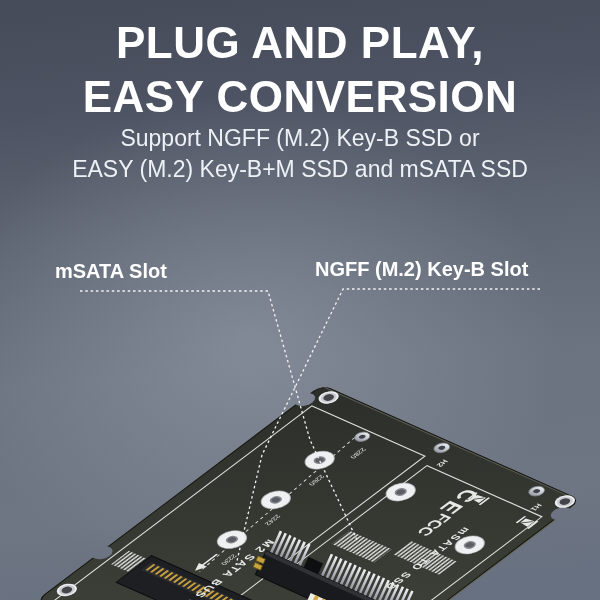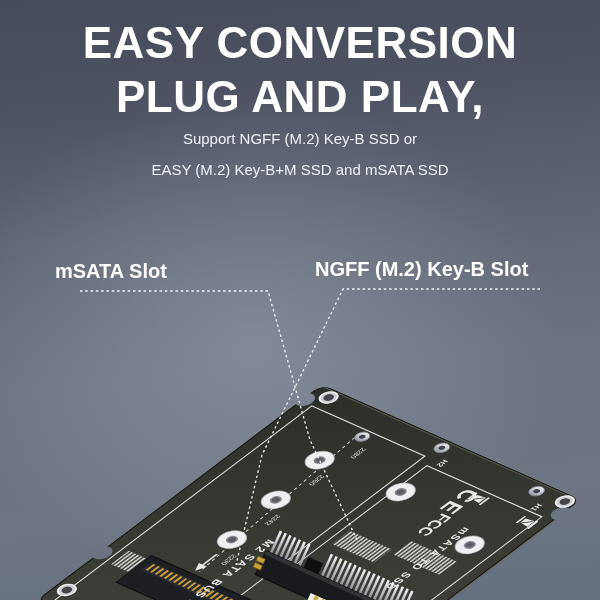--- a/index.html
+++ b/index.html
@@ -9,38 +9,38 @@
     background:
       radial-gradient(ellipse 430px 340px at 42% 57%, rgba(152,159,172,.55), rgba(152,159,172,0) 72%),
       linear-gradient(175deg,#454b59 0%,#4d5362 18%,#5d6472 38%,#6b7280 60%,#6e7583 82%,#667080 100%);
   }
   .title{
     position:absolute;top:16px;left:0;width:600px;text-align:center;
     color:#ffffff;font-weight:bold;font-size:44px;line-height:54px;letter-spacing:.5px;
   }
   .subtitle{
     position:absolute;top:123px;left:0;width:600px;text-align:center;
-    color:#eef1f6;font-weight:400;font-size:15px;line-height:31px;
+    color:#eef1f6;font-weight:400;font-size:23px;line-height:31px;
   }
   .callout{
     position:absolute;color:#ffffff;font-weight:bold;font-size:20px;text-align:left;
   }
   .callout.left{left:55px;top:260px;width:185px;}
   .callout.right{left:315px;top:258px;width:235px;}
   svg{position:absolute;left:0;top:0;}
   svg text{font-family:"Liberation Sans",sans-serif;}
 </style>
 </head>
 <body>
 
 <div id="stage">
 
   <div class="title">
+    <div>PLUG AND PLAY,</div>
     <div>EASY CONVERSION</div>
-    <div>PLUG AND PLAY,</div>
   </div>
 
   <div class="subtitle">
     <div>Support NGFF (M.2) Key-B SSD or</div>
     <div>EASY (M.2) Key-B+M SSD and mSATA SSD</div>
   </div>
 
   <svg width="600" height="600" viewBox="0 0 600 600">
     <defs>
       <pattern id="hatch" width="3.4" height="9" patternUnits="userSpaceOnUse">

